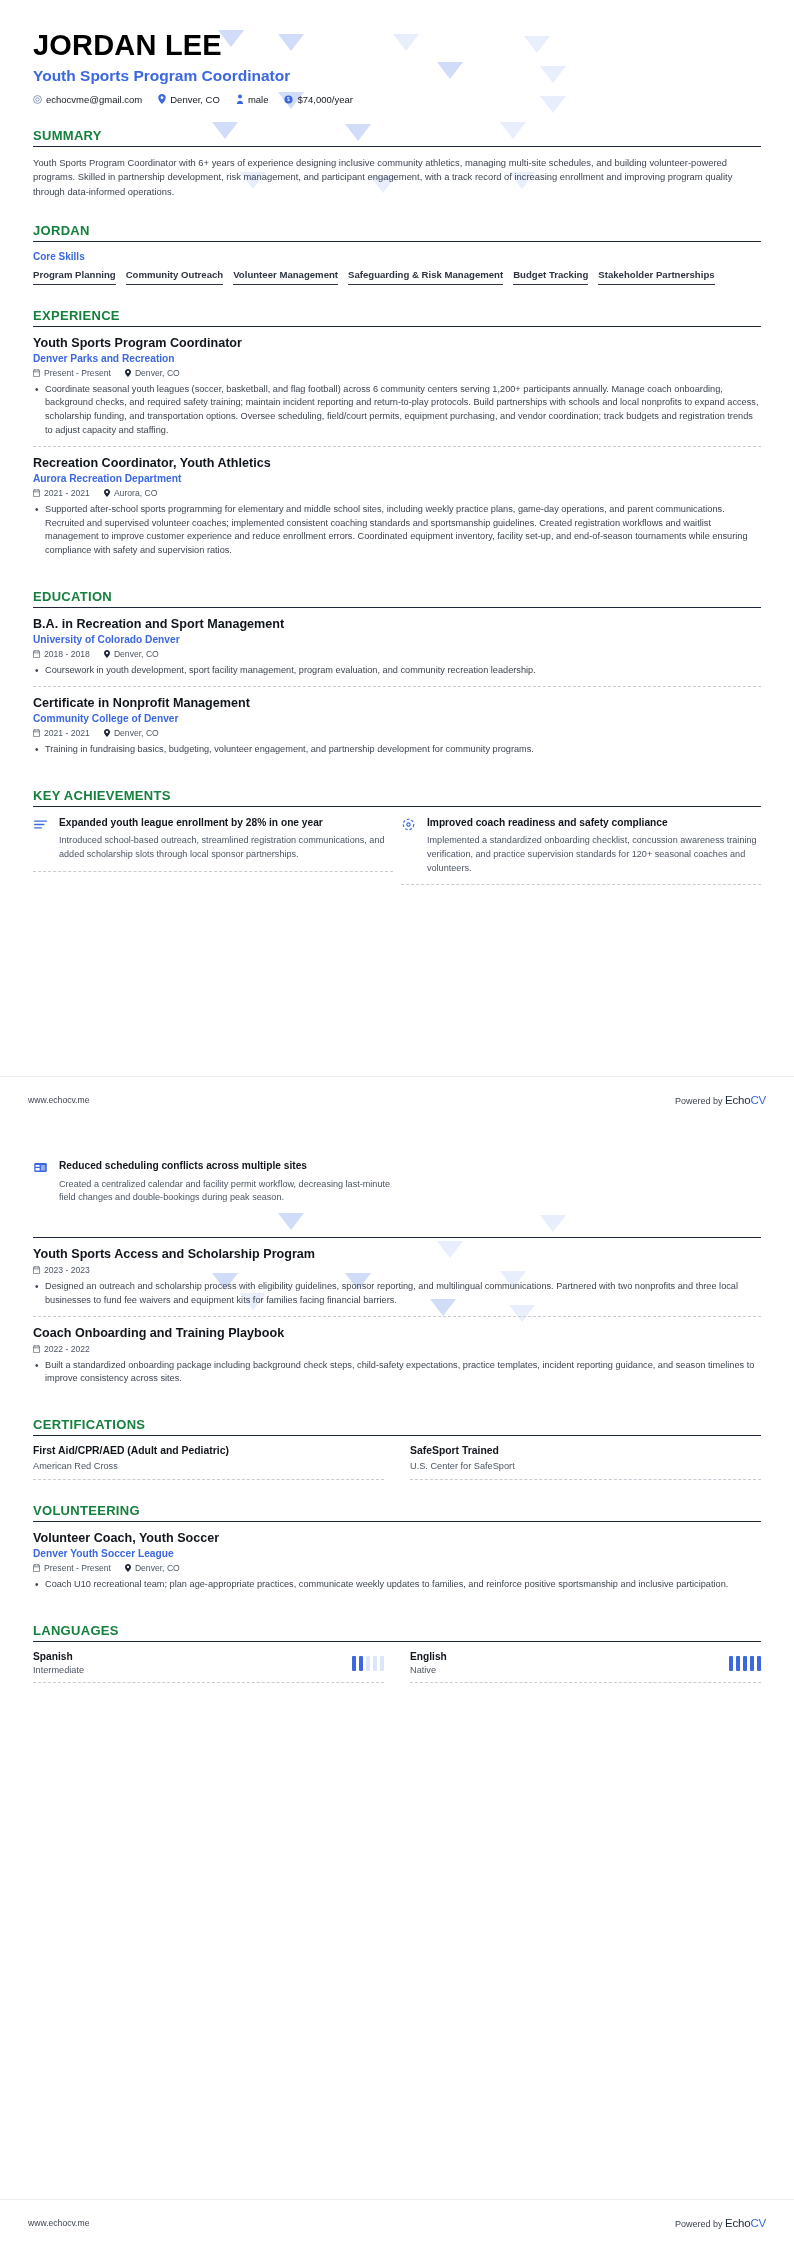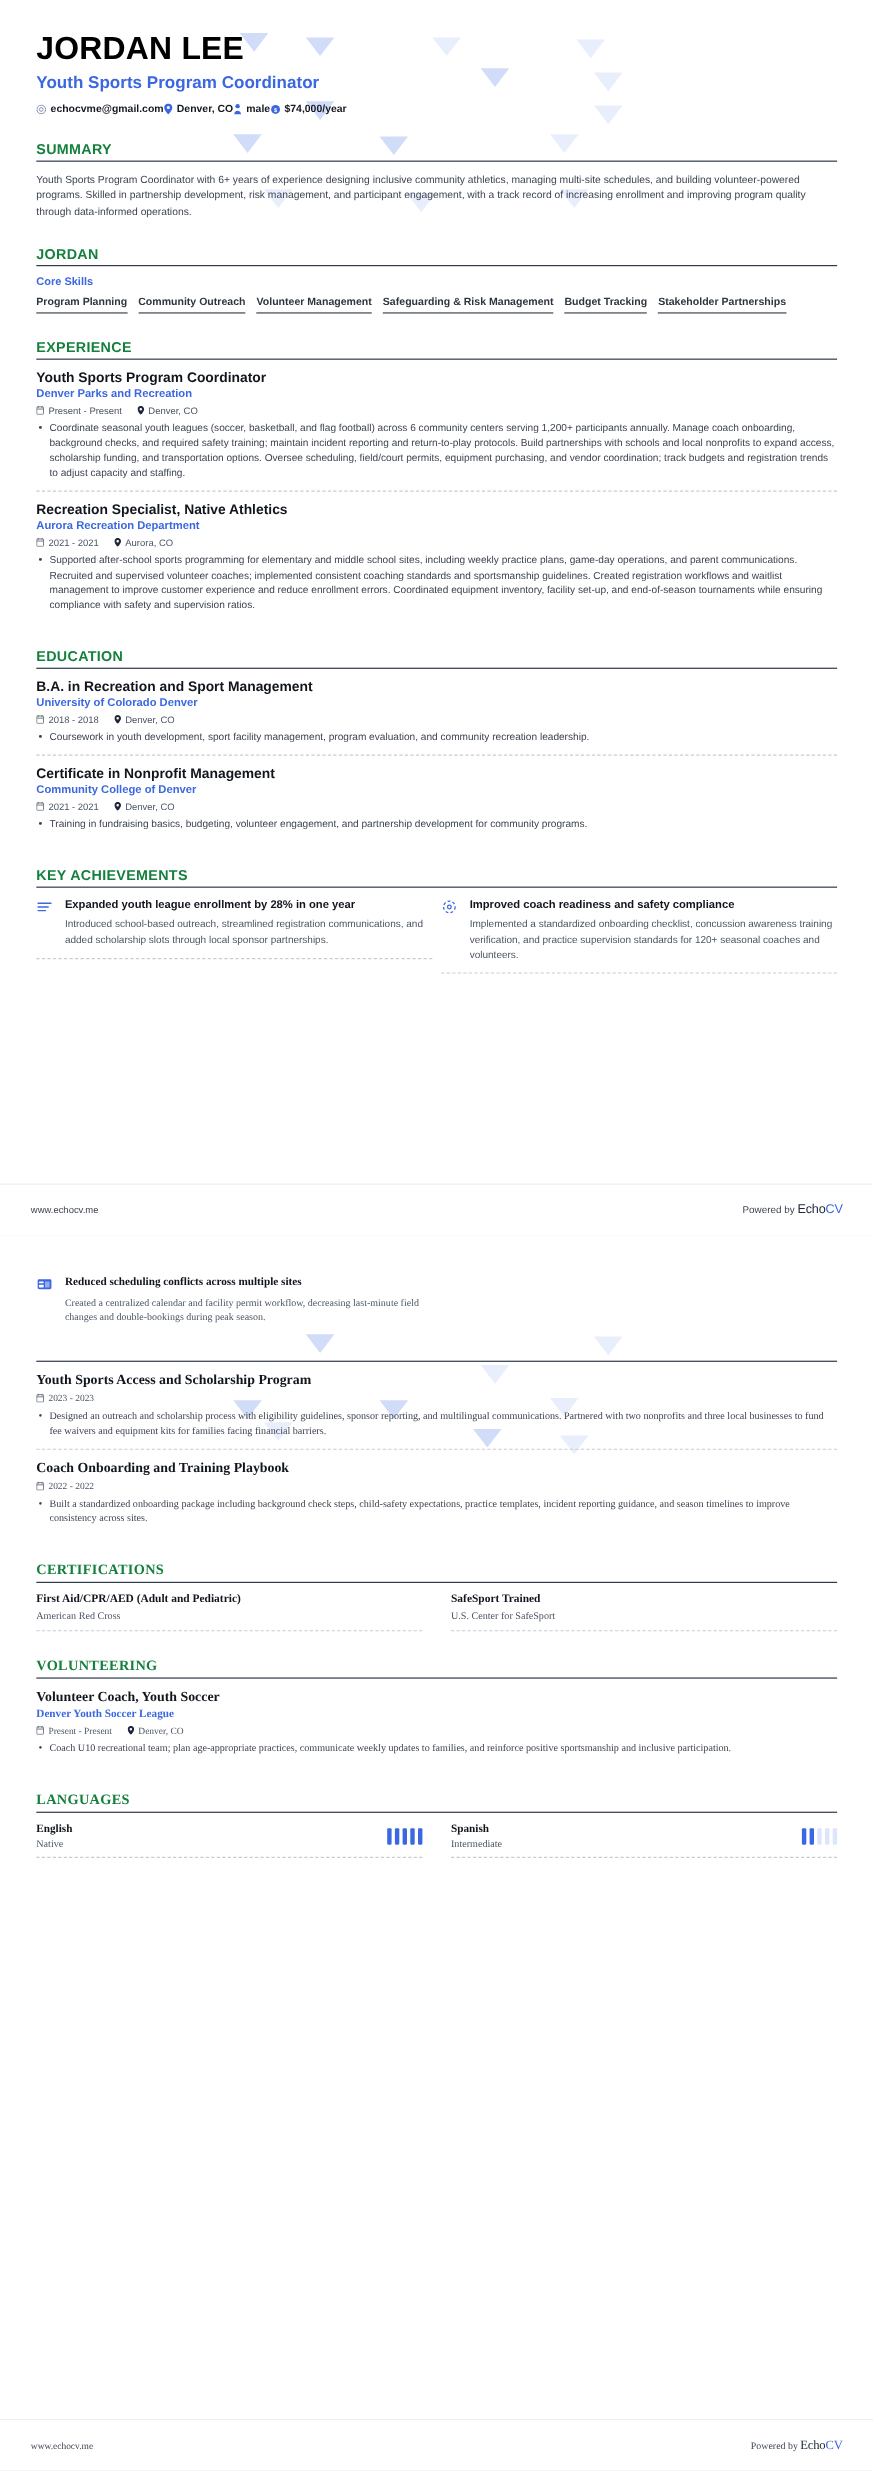--- a/index.html
+++ b/index.html
@@ -8,21 +8,21 @@
     background: #e9eaee;
     font-family: "Liberation Sans", sans-serif;
   }
   .page {
     position: relative;
     width: 794px;
     background: #ffffff;
     overflow: hidden;
   }
   .page-1 { height: 1123px; }
-  .page-2 { height: 1123px; font-family: Liberation Serif, serif; }
+  .page-2 { height: 1123px; }
 
   
   .tri {
     position: absolute;
     width: 0; height: 0;
     border-left: 13px solid transparent;
     border-right: 13px solid transparent;
     border-top: 17px solid #c9d6f7;
     opacity: .85;
     pointer-events: none;
@@ -46,23 +46,24 @@
   }
   .role {
     font-size: 15.5px;
     font-weight: 700;
     color: #3b68e0;
     margin-top: 5px;
   }
   .contact-row {
     display: flex;
     align-items: flex-end;
+    gap: 16px;
     margin-top: 9px;
     font-size: 9.5px;
-    font-weight: 700;
+    font-weight: 400;
     color: #14181f;
   }
   .contact-item { display: flex; align-items: center; gap: 4px; }
   .contact-item svg { display: block; }
 
   
   .section { margin-top: 23px; }
   .section-title {
     font-size: 13px;
     font-weight: 700;
@@ -352,21 +353,21 @@
               </svg>
               <span>Denver, CO</span>
             </span>
           </div>
           <div class="bullets">
             <div class="bullet">Coordinate seasonal youth leagues (soccer, basketball, and flag football) across 6 community centers serving 1,200+ participants annually. Manage coach onboarding, background checks, and required safety training; maintain incident reporting and return-to-play protocols. Build partnerships with schools and local nonprofits to expand access, scholarship funding, and transportation options. Oversee scheduling, field/court permits, equipment purchasing, and vendor coordination; track budgets and registration trends to adjust capacity and staffing.</div>
           </div>
         </div>
 
         <div class="entry">
-          <div class="entry-title">Recreation Specialist, Native Athletics</div>
+          <div class="entry-title">Recreation Coordinator, Youth Athletics</div>
           <div class="entry-org">Aurora Recreation Department</div>
           <div class="entry-meta">
             <span class="meta-item">
               <svg width="7" height="8" viewBox="0 0 12 14">
                 <rect x="0.6" y="1.6" width="10.8" height="11.8" rx="1" fill="none" stroke="#4b5563" stroke-width="1.2"></rect>
                 <line x1="0.6" y1="5" x2="11.4" y2="5" stroke="#4b5563" stroke-width="1.2"></line>
                 <line x1="3" y1="0" x2="3" y2="3" stroke="#4b5563" stroke-width="1.2"></line>
                 <line x1="9" y1="0" x2="9" y2="3" stroke="#4b5563" stroke-width="1.2"></line>
               </svg>
               <span>2021 - 2021</span>
@@ -629,49 +630,49 @@
 
     <div class="section">
       <div class="section-title">LANGUAGES</div>
       <div class="section-rule"></div>
       <div class="section-body">
         <div class="lang-grid">
 
           <div class="lang-col">
             <div class="lang-item">
               <div>
+                <div class="lang-name">Spanish</div>
+                <div class="lang-level">Intermediate</div>
+              </div>
+              <div class="lang-bars">
+                <span class="lang-bar on"></span>
+                <span class="lang-bar on"></span>
+                <span class="lang-bar"></span>
+                <span class="lang-bar"></span>
+                <span class="lang-bar"></span>
+              </div>
+            </div>
+          </div>
+
+          <div class="lang-col">
+            <div class="lang-item">
+              <div>
                 <div class="lang-name">English</div>
                 <div class="lang-level">Native</div>
               </div>
               <div class="lang-bars">
                 <span class="lang-bar on"></span>
                 <span class="lang-bar on"></span>
                 <span class="lang-bar on"></span>
                 <span class="lang-bar on"></span>
                 <span class="lang-bar on"></span>
               </div>
             </div>
           </div>
 
-          <div class="lang-col">
-            <div class="lang-item">
-              <div>
-                <div class="lang-name">Spanish</div>
-                <div class="lang-level">Intermediate</div>
-              </div>
-              <div class="lang-bars">
-                <span class="lang-bar on"></span>
-                <span class="lang-bar on"></span>
-                <span class="lang-bar"></span>
-                <span class="lang-bar"></span>
-                <span class="lang-bar"></span>
-              </div>
-            </div>
-          </div>
-
         </div>
       </div>
     </div>
 
   </div>
 
   <div class="page-footer">
     <span class="footer-url">www.echocv.me</span>
     <span class="footer-powered">
       <span>Powered by</span>

